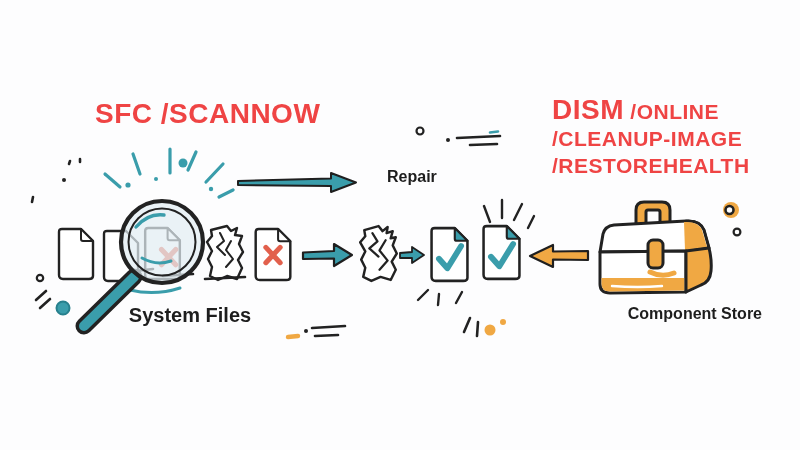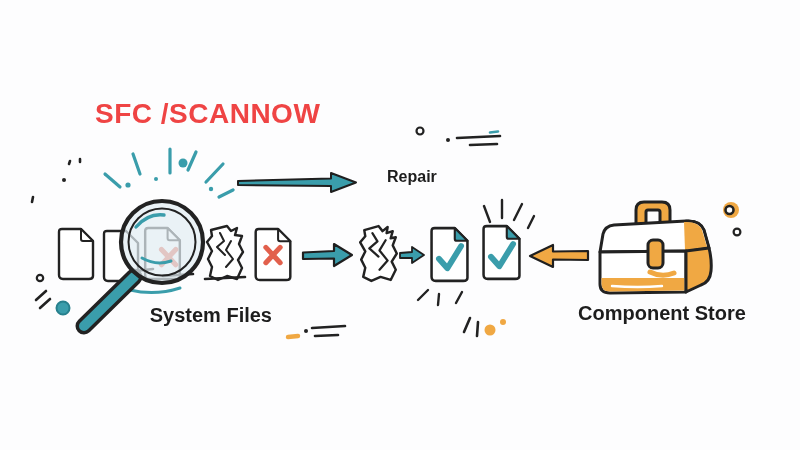--- a/index.html
+++ b/index.html
@@ -4,31 +4,36 @@
 <style>
   html,body{margin:0;padding:0;background:#ffffff;}
   .canvas{position:relative;width:800px;height:450px;background:#fdfdfe;overflow:hidden;
           font-family:"Liberation Sans", sans-serif;color:#1d1d1d;}
   .abs{position:absolute;}
   .title{font-weight:bold;color:#ef4444;letter-spacing:.5px;}
   #sfc-title{left:95px;top:98px;font-size:28px;}
   #dism-title{left:552px;top:96px;font-size:21px;line-height:27px;white-space:nowrap;}
   #dism-title .cmd{font-size:28px;}
   #repair-label{left:387px;top:168px;font-size:16px;font-weight:bold;}
-  #system-files-label{left:108px;top:304px;width:164px;text-align:right;font-size:20px;font-weight:bold;}
-  #component-store-label{left:562px;top:301px;width:200px;text-align:center;font-size:20px;font-weight:bold;line-height:25px;}
+  #system-files-label{left:108px;top:304px;width:164px;text-align:center;font-size:20px;font-weight:bold;}
+  #component-store-label{left:562px;top:301px;width:200px;text-align:right;font-size:16px;font-weight:bold;line-height:25px;}
   svg{display:block;overflow:visible;}
 </style>
 </head>
 <body>
 
 <div class="canvas">
 
   <div class="abs title" id="sfc-title"><span>SFC</span>&nbsp;<span>/SCANNOW</span></div>
 
+  <div class="abs title" id="dism-title">
+    <div><span class="cmd">DISM</span>&nbsp;<span>/ONLINE</span></div>
+    <div>/CLEANUP-IMAGE</div>
+    <div>/RESTOREHEALTH</div>
+  </div>
 
   <div class="abs" id="repair-label">Repair</div>
   <div class="abs" id="system-files-label">System Files</div>
   <div class="abs" id="component-store-label">
     <div>Component Store</div>
   </div>
 
   <div class="abs" style="left:235px;top:170px;">
     <svg width="125" height="26" viewBox="0 0 125 26">
       <path d="M3 11 L96 8.5 L96 3 L121 12.5 L96 22 L96 16 L3 15 Z" fill="#3A9DAB" stroke="#1f1f1f" stroke-width="2" stroke-linejoin="round"></path>

